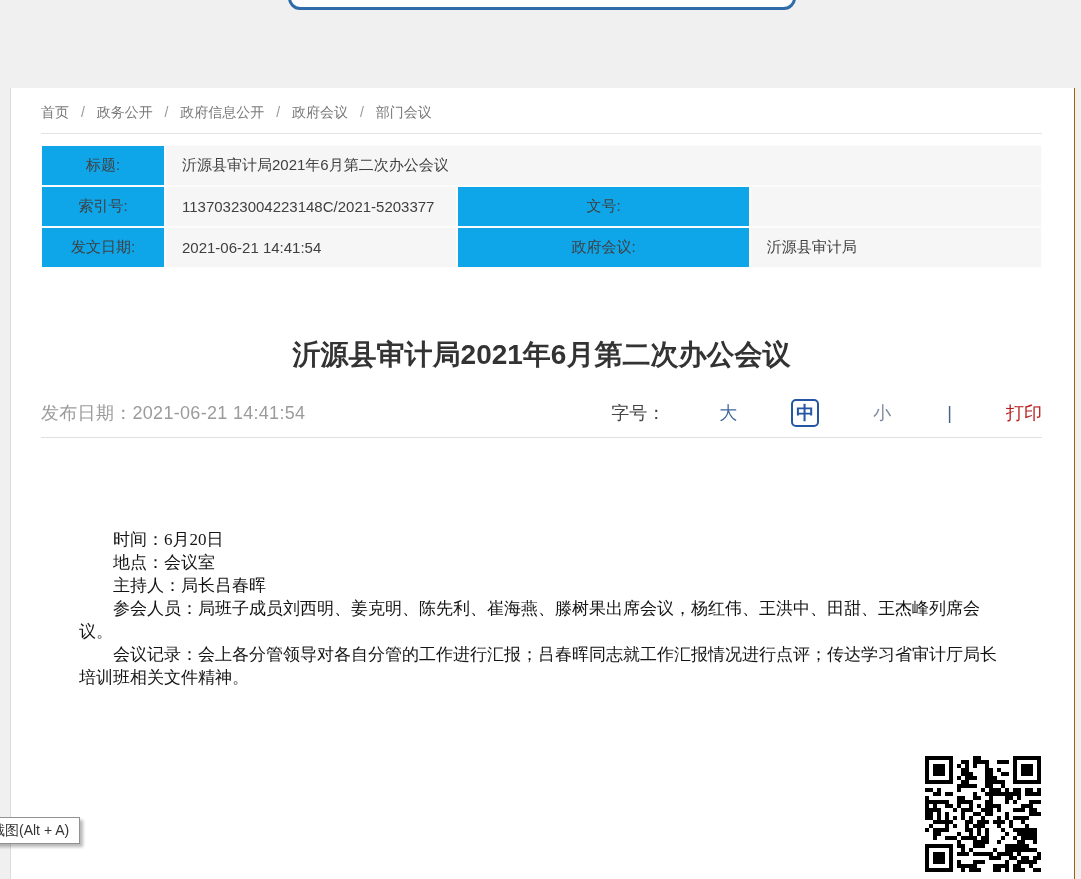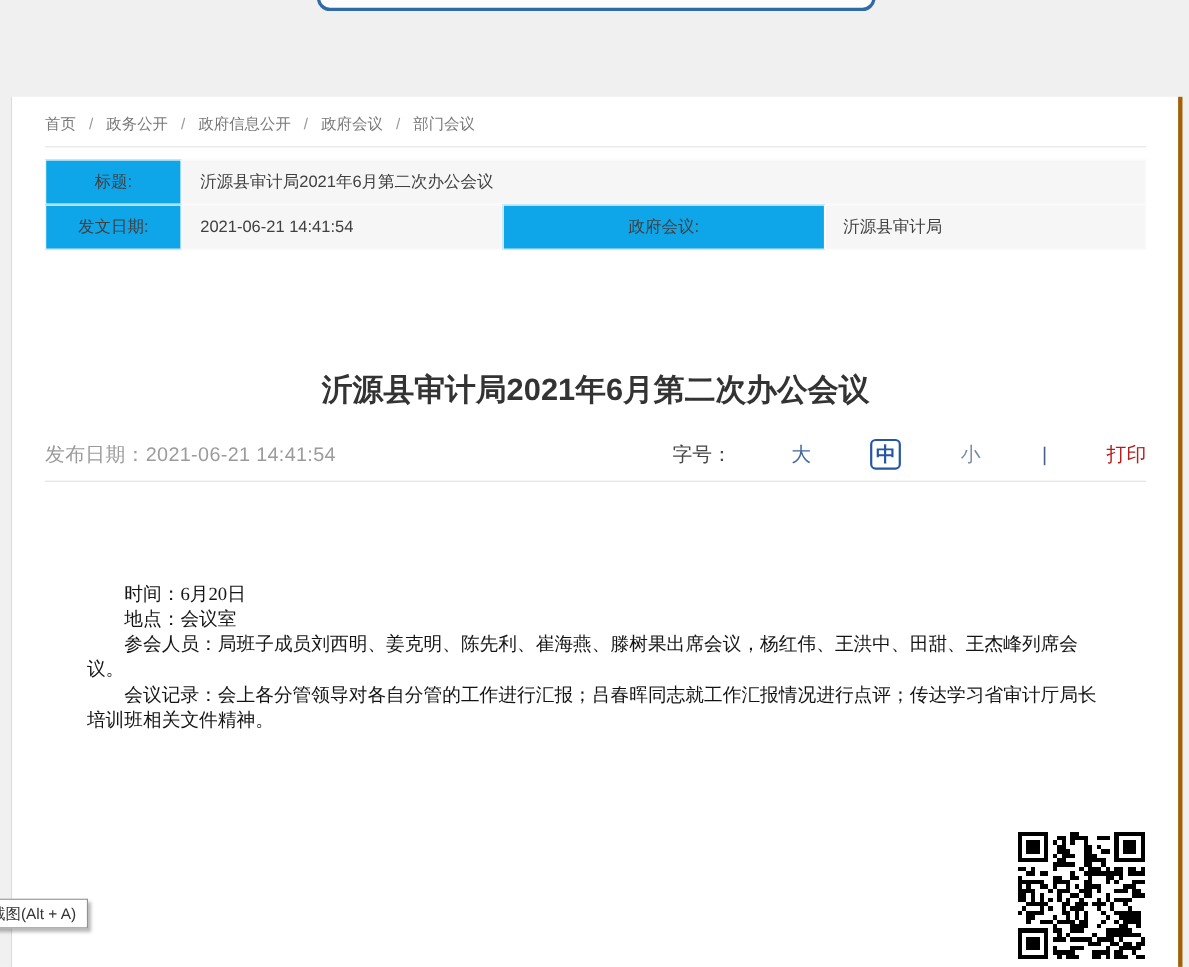--- a/index.html
+++ b/index.html
@@ -13,21 +13,21 @@
 
   
   .search-cutoff {
     position:absolute; left:288px; top:-16px; width:508px; height:26px;
     background:#fdfdfd; border:3px solid #2e6ba8; border-radius:12px;
   }
 
   
   .panel {
     position:absolute; left:10px; top:88px; width:1065px; height:791px;
-    background:#ffffff; border-left:1px solid #dcdcdc; border-right:4px solid #a16207;
+    background:#ffffff; border-left:1px solid #dcdcdc; border-right:1px solid #a16207;
   }
 
   .breadcrumb {
     position:absolute; left:30px; top:16px;
     font-size:14px; color:#787878; white-space:nowrap;
   }
   .breadcrumb a { color:#787878; text-decoration:none; cursor:pointer; }
   .breadcrumb .sep { margin:0 8px; color:#999; }
 
   .bc-divider {
@@ -116,20 +116,26 @@
       <a>部门会议</a>
     </nav>
 
     <div class="bc-divider"></div>
 
     <table class="meta-table">
       <tbody>
           <tr>
         <td class="lbl col-l1">标题:</td>
         <td class="val" colspan="3">沂源县审计局2021年6月第二次办公会议</td>
+      </tr>
+      <tr>
+        <td class="lbl col-l1">索引号:</td>
+        <td class="val col-v1">11370323004223148C/2021-5203377</td>
+        <td class="lbl col-l2">文号:</td>
+        <td class="val col-v2"></td>
       </tr>
       <tr>
         <td class="lbl col-l1">发文日期:</td>
         <td class="val col-v1">2021-06-21 14:41:54</td>
         <td class="lbl col-l2">政府会议:</td>
         <td class="val col-v2">沂源县审计局</td>
       </tr>
     </tbody>
       </table>
 
@@ -147,20 +153,21 @@
         <span class="bar">|</span>
         <a class="print">打印</a>
       </div>
     </div>
 
     <div class="divider2"></div>
 
     <div class="article-body">
       <p>时间：6月20日</p>
       <p>地点：会议室</p>
+      <p>主持人：局长吕春晖</p>
       <p>参会人员：局班子成员刘西明、姜克明、陈先利、崔海燕、滕树果出席会议，杨红伟、王洪中、田甜、王杰峰列席会议。</p>
       <p>会议记录：会上各分管领导对各自分管的工作进行汇报；吕春晖同志就工作汇报情况进行点评；传达学习省审计厅局长培训班相关文件精神。</p>
     </div>
 
     <div class="qr">
         <svg width="124" height="124" shape-rendering="crispEdges">
           <rect width="100%" height="100%" fill="#fff"></rect>
           <g transform="translate(4,4)">
             <g fill="#000">
               <rect x="48" y="0" width="4" height="4"></rect>

